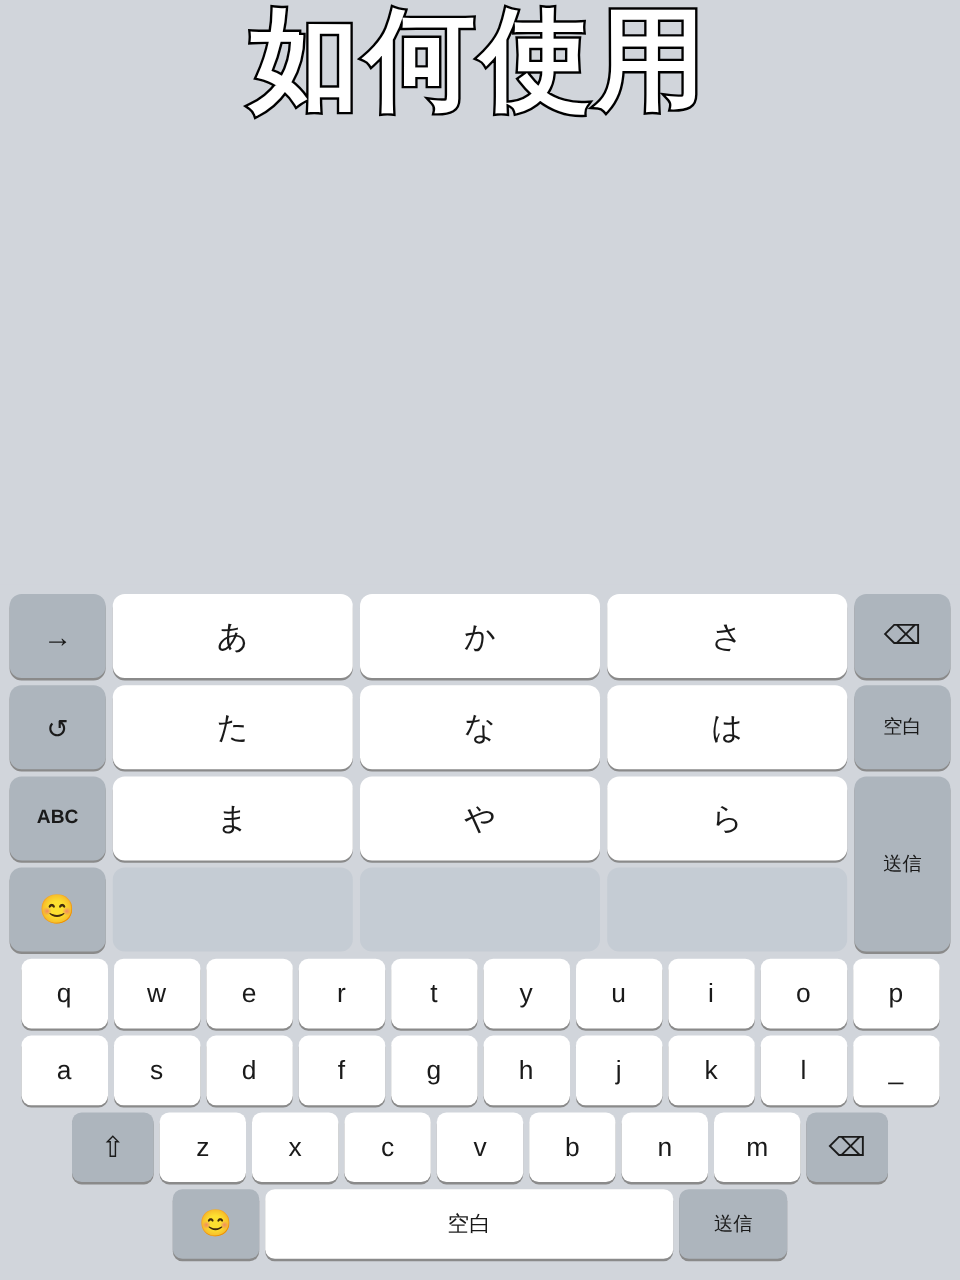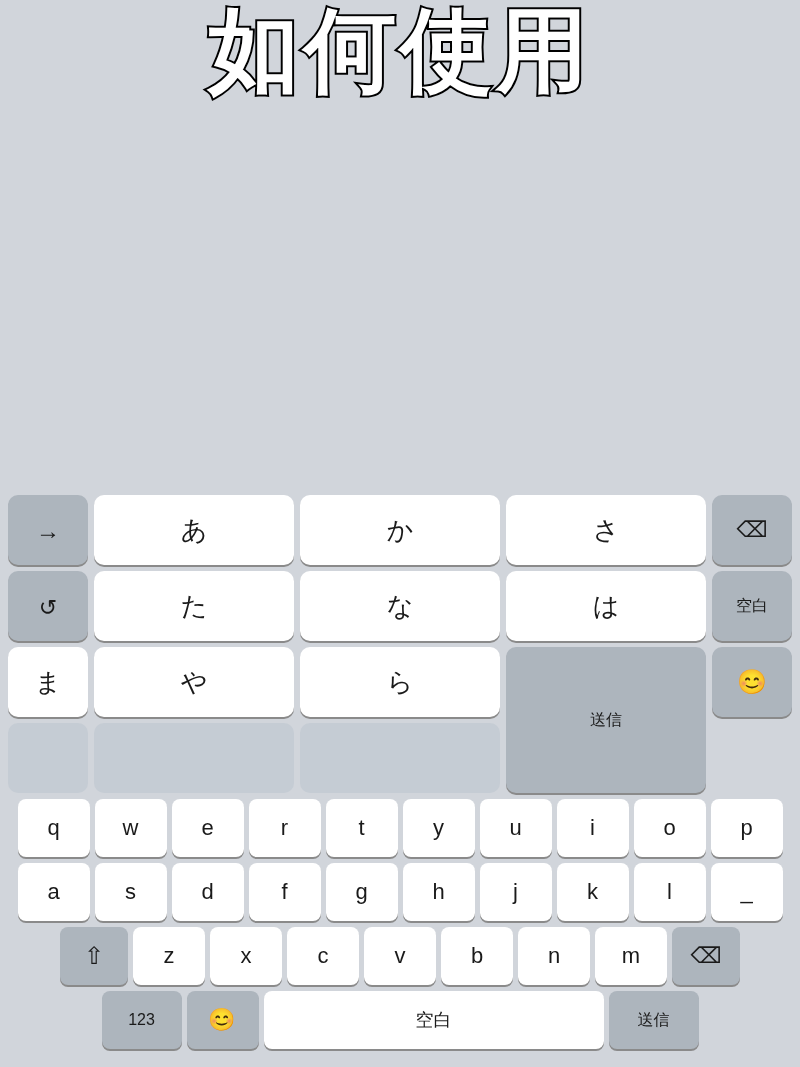--- a/index.html
+++ b/index.html
@@ -179,20 +179,23 @@
     </div>
 
     <div class="key gray">
       <span class="undo-icon"></span>
     </div>
     <div class="key">た</div>
     <div class="key">な</div>
     <div class="key">は</div>
     <div class="key gray small-text">空白</div>
 
+    <div class="key gray small-text">
+      <span class="abc-text">ABC</span>
+    </div>
     <div class="key">ま</div>
     <div class="key">や</div>
     <div class="key">ら</div>
     <div class="key gray small-text" style="grid-row: span 2; height: calc(140px + 6px);">送信</div>
 
     <div class="key gray">
       <span style="font-size:24px;">😊</span>
     </div>
     <div class="key dark-gray" style="background:#c5ccd4; box-shadow:none;"></div>
     <div class="key dark-gray" style="background:#c5ccd4; box-shadow:none;"></div>
@@ -237,21 +240,20 @@
       <div class="qkey">v</div>
       <div class="qkey">b</div>
       <div class="qkey">n</div>
       <div class="qkey">m</div>
       <div class="qkey delete-key" style="min-width:52px; max-width:68px;">
         <span class="delete-x"></span>
       </div>
     </div>
 
     <div class="qwerty-row">
-      <div class="qkey numbers-key" style="min-width:60px; max-width:80px; font-size:16px;">123</div>
       <div class="qkey emoji-key" style="min-width:55px; max-width:72px;">
         <span>😊</span>
       </div>
       <div class="qkey space-key" style="font-size:18px;">空白</div>
       <div class="qkey send-key" style="min-width:70px; max-width:90px; font-size:16px;">送信</div>
     </div>
 
   </div>
 </div>
 

